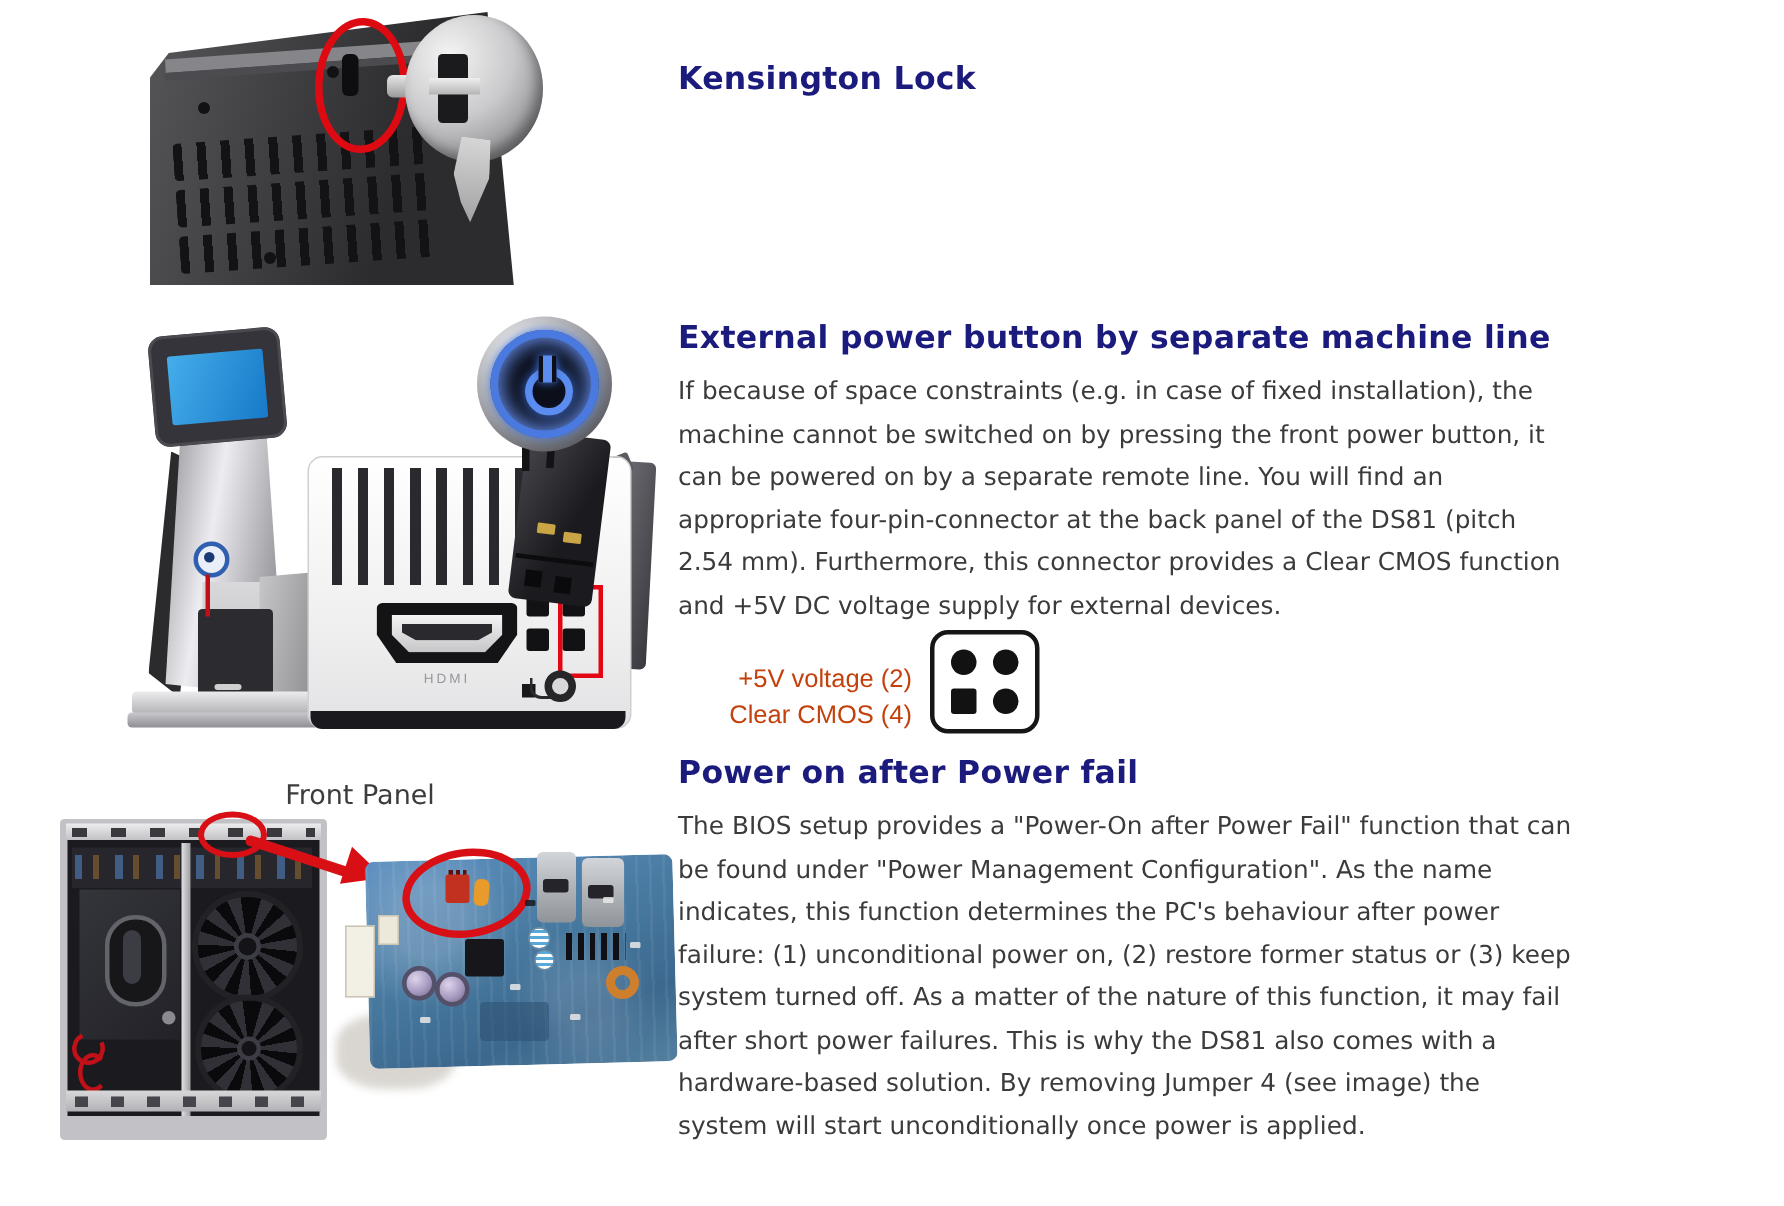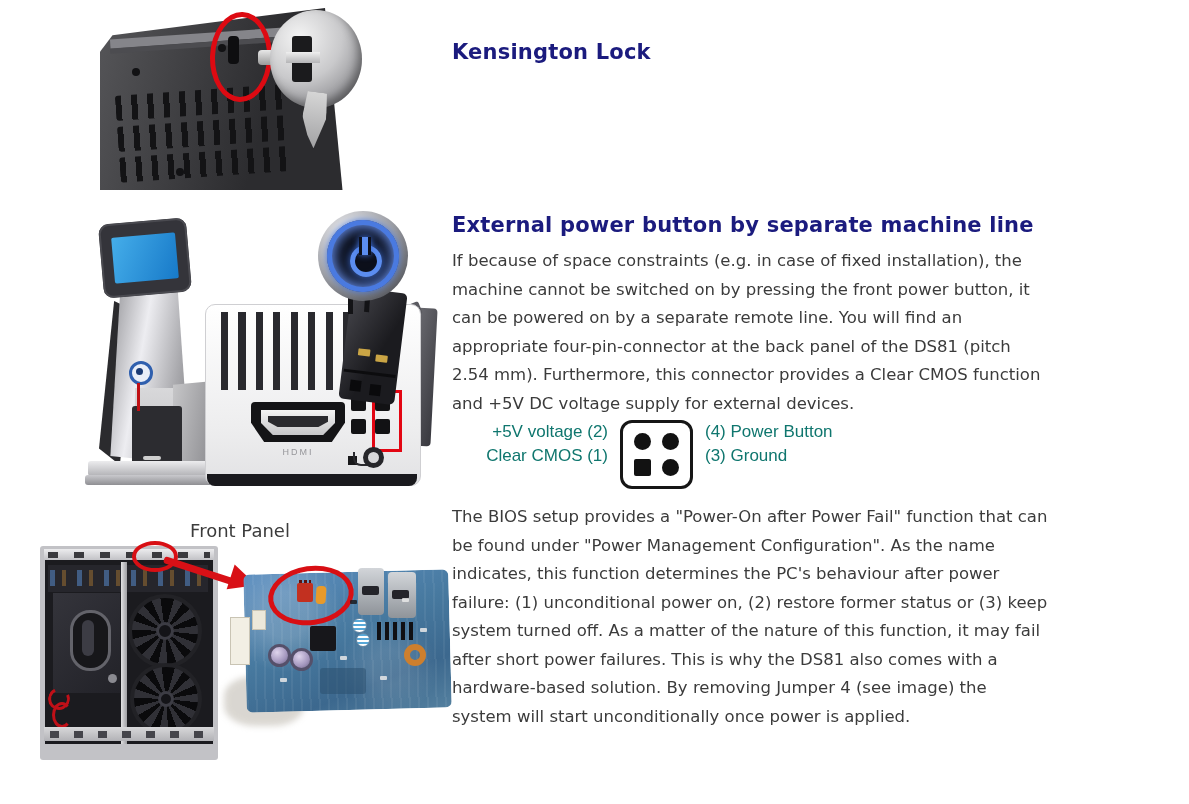--- a/index.html
+++ b/index.html
@@ -6,22 +6,22 @@
   .page{position:relative;width:1151px;height:804px;background:#ffffff;overflow:hidden;
         font-family:"DejaVu Sans",sans-serif;}
   .abs{position:absolute;}
 
   
   .sec{position:absolute;left:452px;width:710px;}
   .sec h2{margin:0 0 10px 0;font-size:21px;font-weight:bold;color:#1b1b7e;letter-spacing:.2px;}
   .sec p{margin:0;font-size:16.5px;line-height:28.5px;color:#3b3b3b;white-space:pre-line;}
 
   
-  .pin-diagram{position:absolute;left:452px;top:420px;display:flex;align-items:flex-start;gap:12px;
-               font-family:"Liberation Sans",sans-serif;color:#0f766e;font-size:17px;}
+  .pin-diagram{position:absolute;left:452px;top:420px;display:flex;align-items:flex-end;gap:12px;
+               font-family:"Liberation Sans",sans-serif;color:#c2410c;font-size:17px;}
   .pin-col{line-height:24px;}
   .pin-col.right{text-align:left;}
   .pin-col.left{text-align:right;width:156px;}
   .pin-box{display:grid;grid-template-columns:17px 17px;gap:9px 11px;padding:10px 11px;
            border:3px solid #161616;border-radius:12px;background:#fff;}
   .pin{width:17px;height:17px;background:#121212;}
   .pin.round{border-radius:50%;}
   .pin.square{border-radius:2px;}
 
   
@@ -215,35 +215,32 @@
 machine cannot be switched on by pressing the front power button, it
 can be powered on by a separate remote line. You will find an
 appropriate four-pin-connector at the back panel of the DS81 (pitch
 2.54 mm). Furthermore, this connector provides a Clear CMOS function
 and +5V DC voltage supply for external devices.</p>
   </section>
 
   <div class="pin-diagram">
     <div class="pin-col left">
       <div>+5V voltage (2)</div>
-      <div>Clear CMOS (1)</div>
+      <div>Clear CMOS (4)</div>
     </div>
     <div class="pin-box">
       <span class="pin round"></span>
       <span class="pin round"></span>
       <span class="pin square"></span>
       <span class="pin round"></span>
     </div>
-    <div class="pin-col right">
-      <div>(4) Power Button</div>
-      <div>(3) Ground</div>
-    </div>
   </div>
 
   <section class="sec" style="top:503px;">
+    <h2>Power on after Power fail</h2>
     <p>The BIOS setup provides a "Power-On after Power Fail" function that can
 be found under "Power Management Configuration". As the name
 indicates, this function determines the PC's behaviour after power
 failure: (1) unconditional power on, (2) restore former status or (3) keep
 system turned off. As a matter of the nature of this function, it may fail
 after short power failures. This is why the DS81 also comes with a
 hardware-based solution. By removing Jumper 4 (see image) the
 system will start unconditionally once power is applied.</p>
   </section>
 

